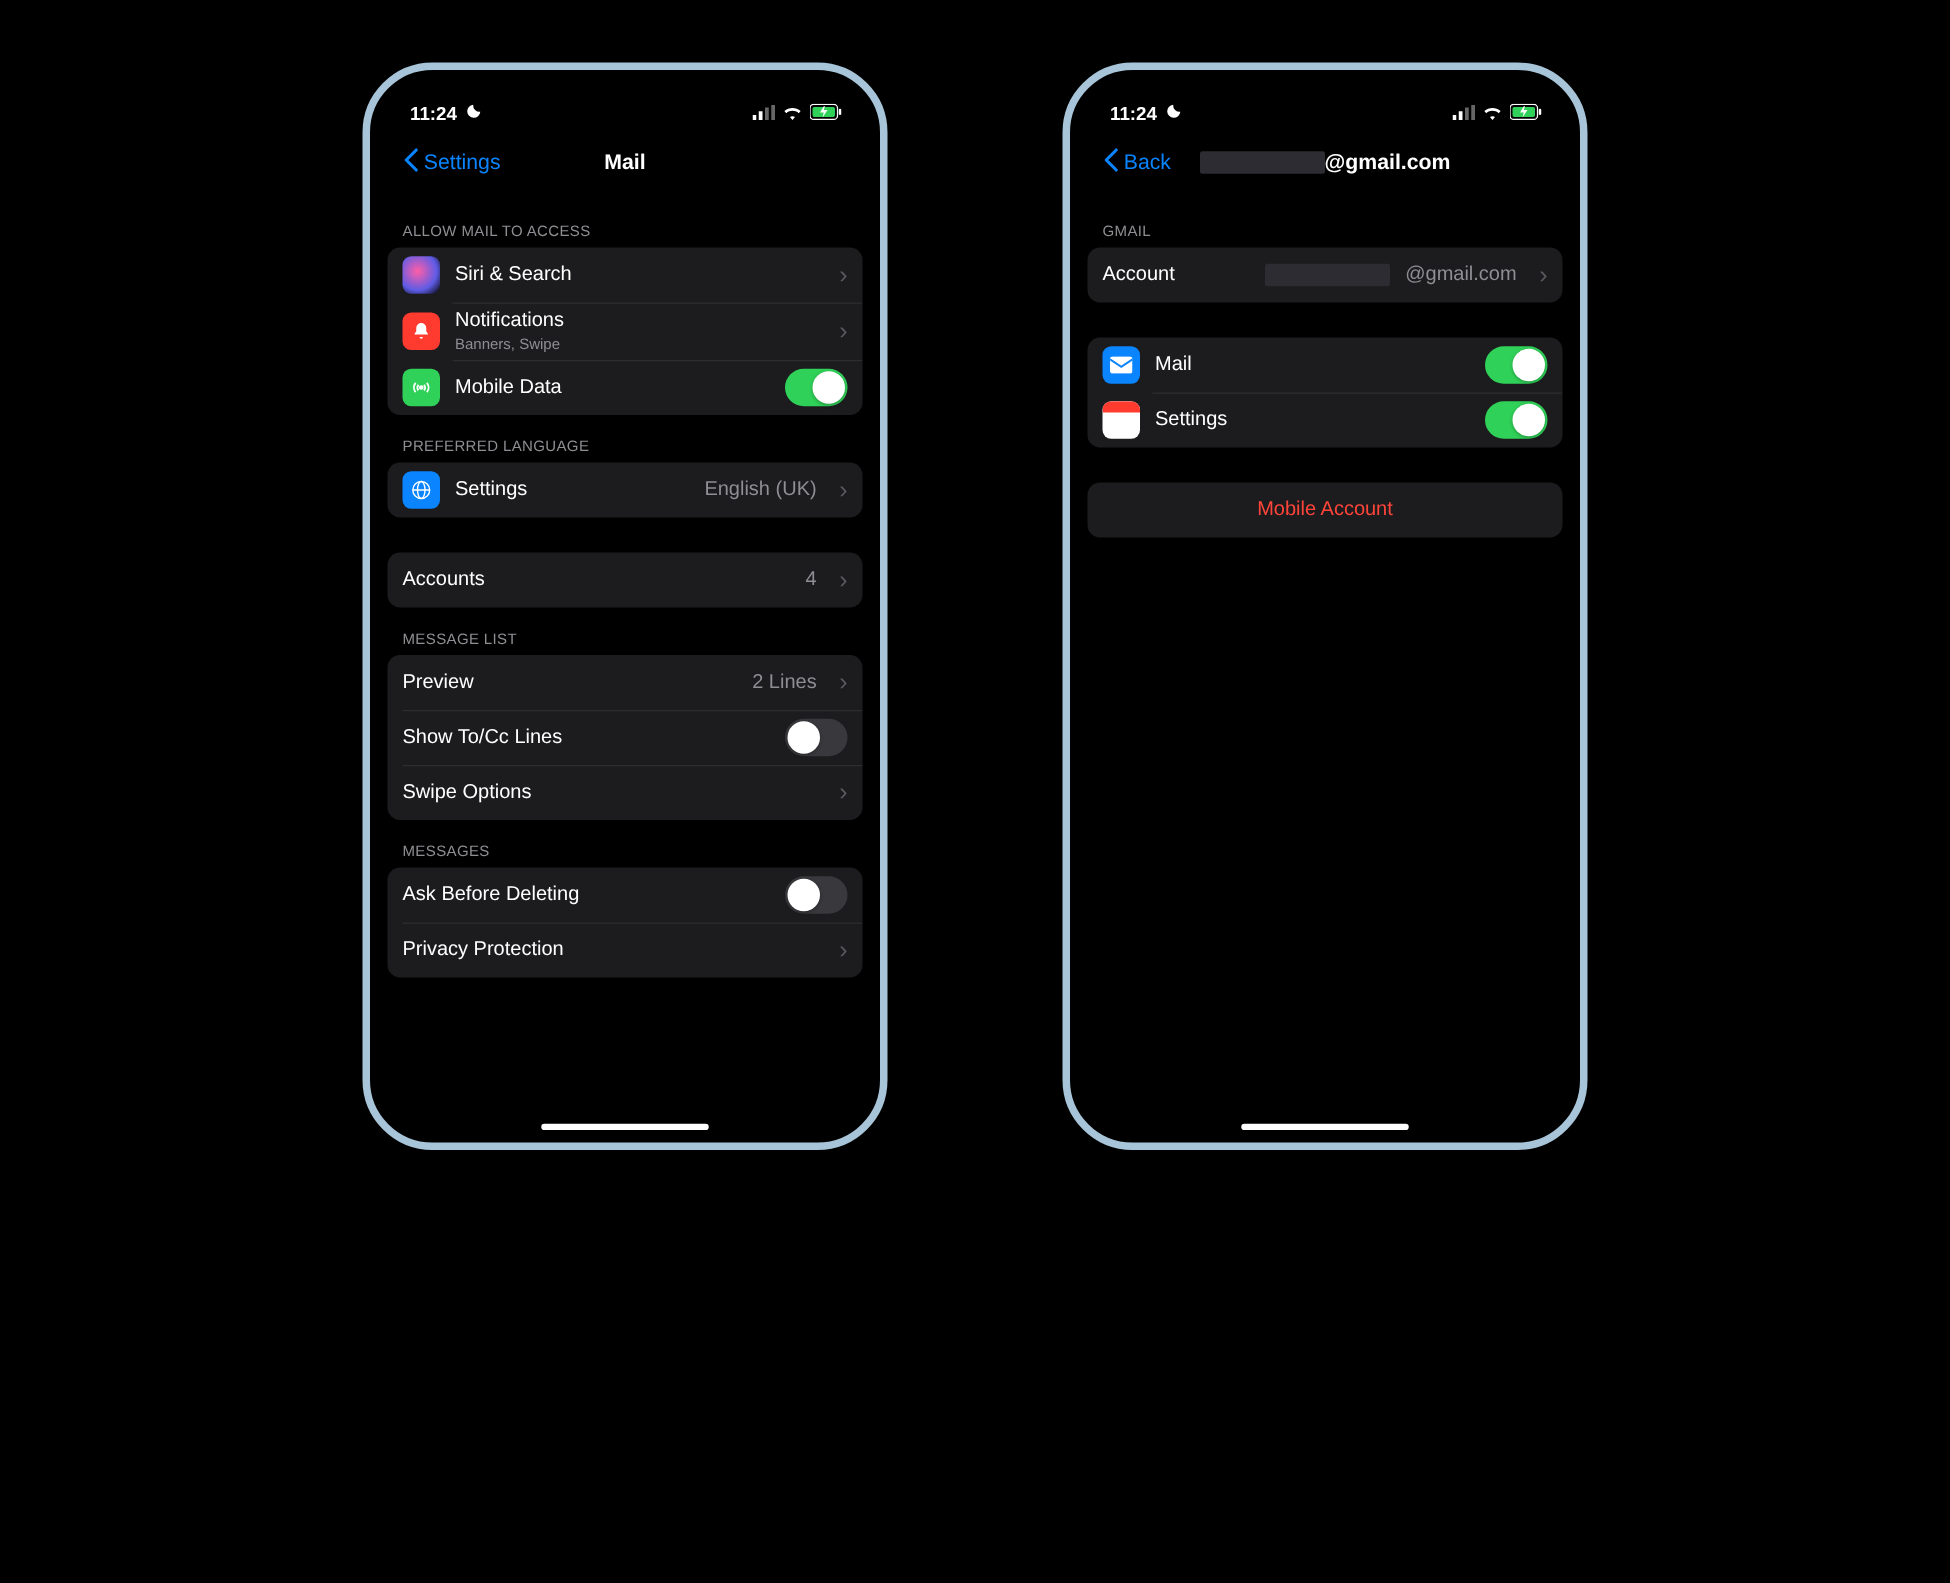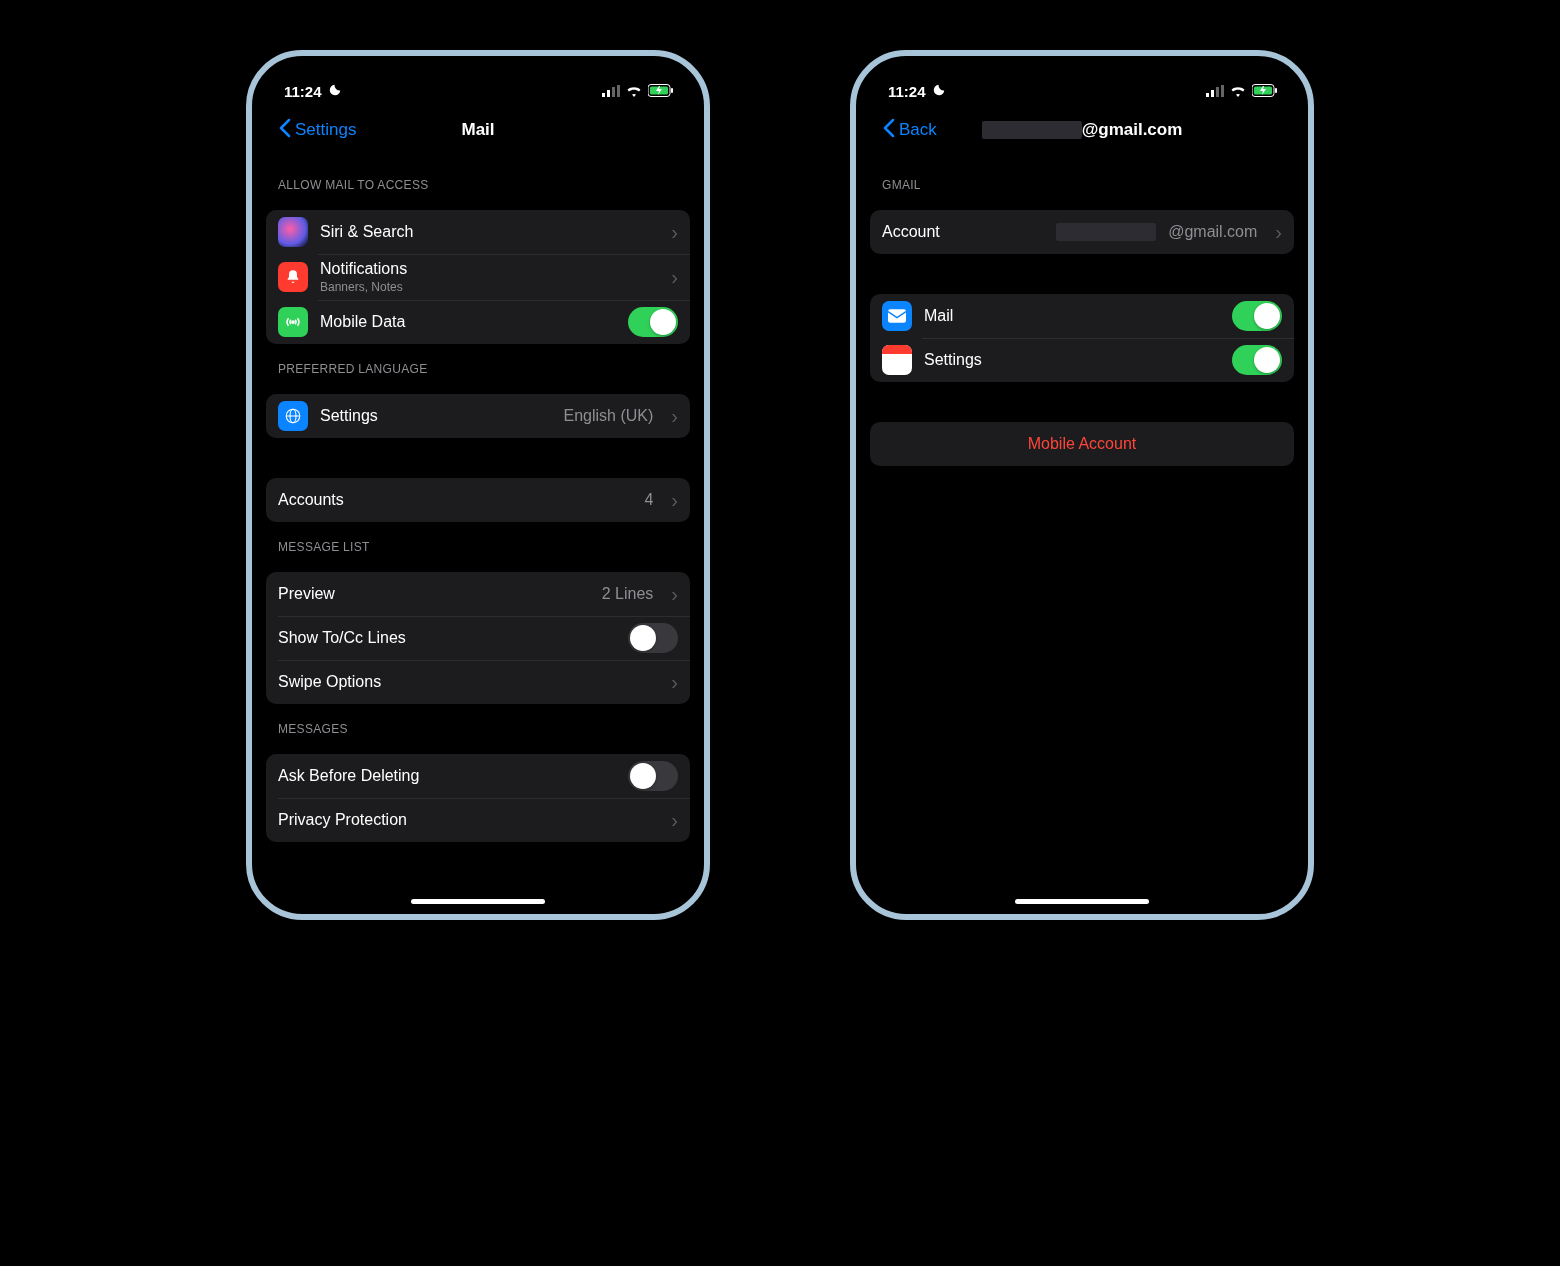--- a/index.html
+++ b/index.html
@@ -8,21 +8,21 @@
     width: 1560px;
     height: 1266px;
     font-family: -apple-system, "Helvetica Neue", Helvetica, Arial, sans-serif;
     display: flex;
     justify-content: center;
     align-items: flex-start;
     gap: 140px;
     padding-top: 50px;
   }
   .phone {
-    width: 464px;
+    width: 420px;
     height: 870px;
     border: 6px solid #a7c4d8;
     border-radius: 56px;
     background: #000;
     position: relative;
     overflow: hidden;
     padding: 2px;
   }
   .phone::before {
     content: "";
@@ -79,21 +79,20 @@
     color: #8e8e93;
     font-size: 12px;
     letter-spacing: 0.3px;
     padding: 18px 12px 6px 12px;
     text-transform: uppercase;
   }
   .group {
     background: #1c1c1e;
     border-radius: 10px;
     overflow: hidden;
-    margin-top: 12px;
   }
   .row {
     display: flex;
     align-items: center;
     min-height: 44px;
     padding: 6px 12px;
     gap: 12px;
     position: relative;
   }
   .row + .row::before {
@@ -221,21 +220,21 @@
           <span class="chevron">›</span>
         </div>
         <div class="row">
           <div class="icon ic-notif">
               <svg width="16" height="16" viewBox="0 0 24 24" fill="#fff">
                 <path d="M12 2a6 6 0 0 0-6 6v4l-2 3v1h16v-1l-2-3V8a6 6 0 0 0-6-6zM10 19a2 2 0 0 0 4 0h-4z"></path>
               </svg>
             </div>
           <div style="flex:1">
             <div class="row-label">Notifications</div>
-            <div class="row-sub">Banners, Notes</div>
+            <div class="row-sub">Banners, Swipe</div>
           </div>
           <span class="chevron">›</span>
         </div>
         <div class="row">
           <div class="icon ic-mobile">
               <svg width="18" height="18" viewBox="0 0 24 24" fill="none" stroke="#fff" stroke-width="2">
                 <path d="M6 7a8 8 0 0 0 0 10M18 7a8 8 0 0 1 0 10M9 9a5 5 0 0 0 0 6M15 9a5 5 0 0 1 0 6"></path>
                 <circle cx="12" cy="12" r="1.5" fill="#fff"></circle>
               </svg>
             </div>

